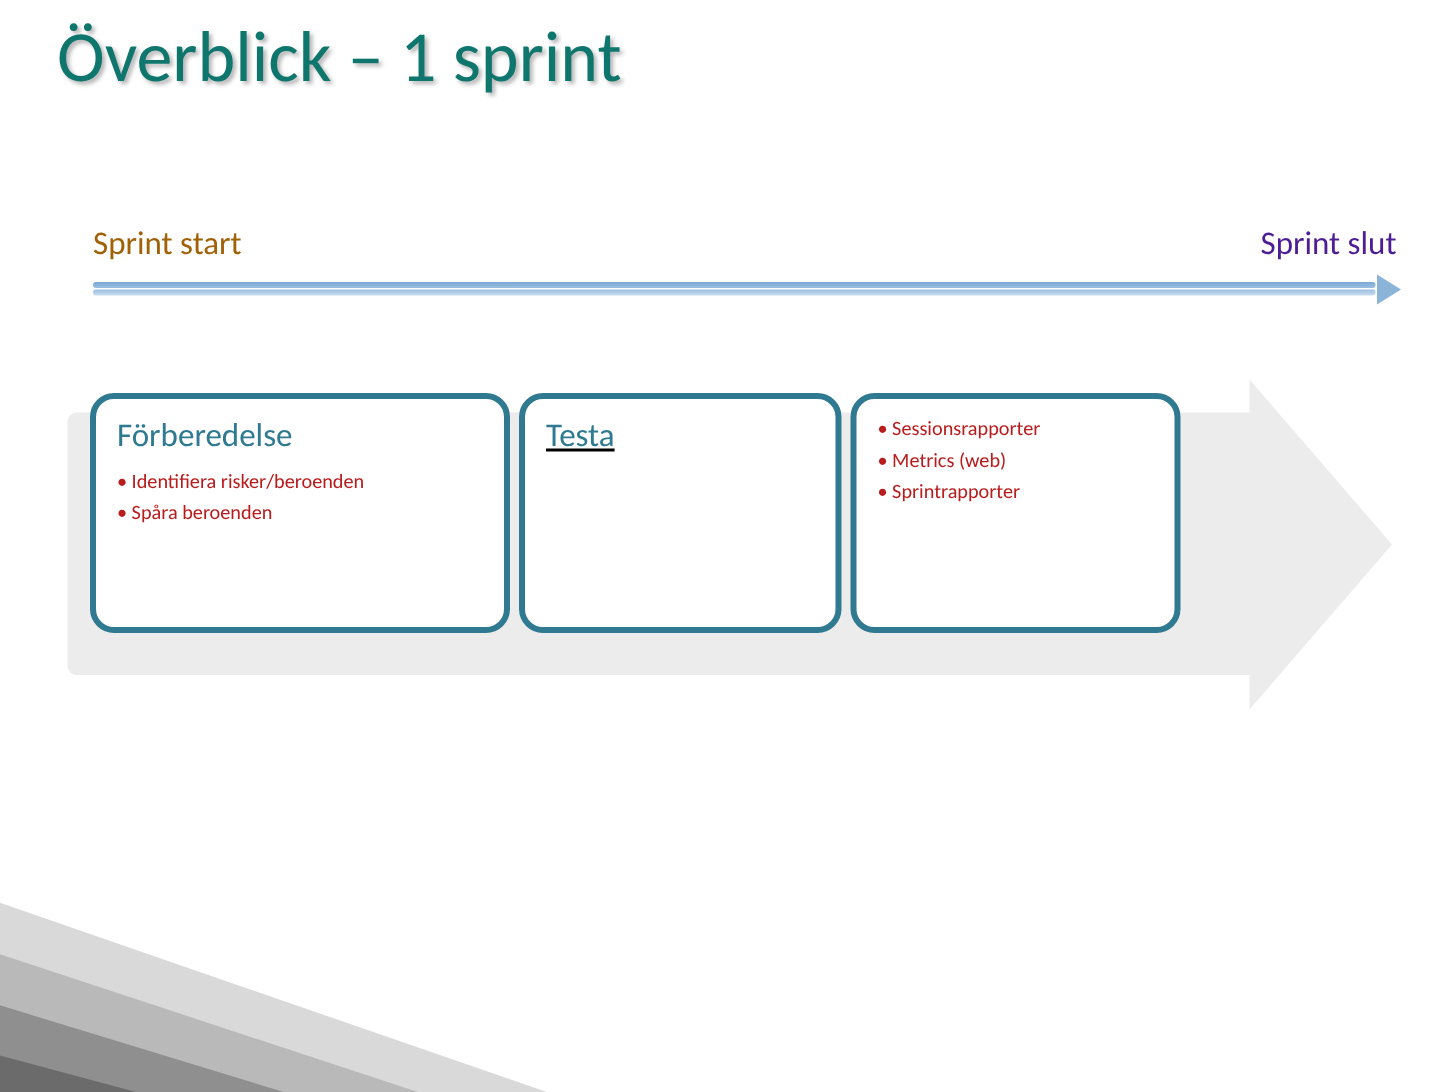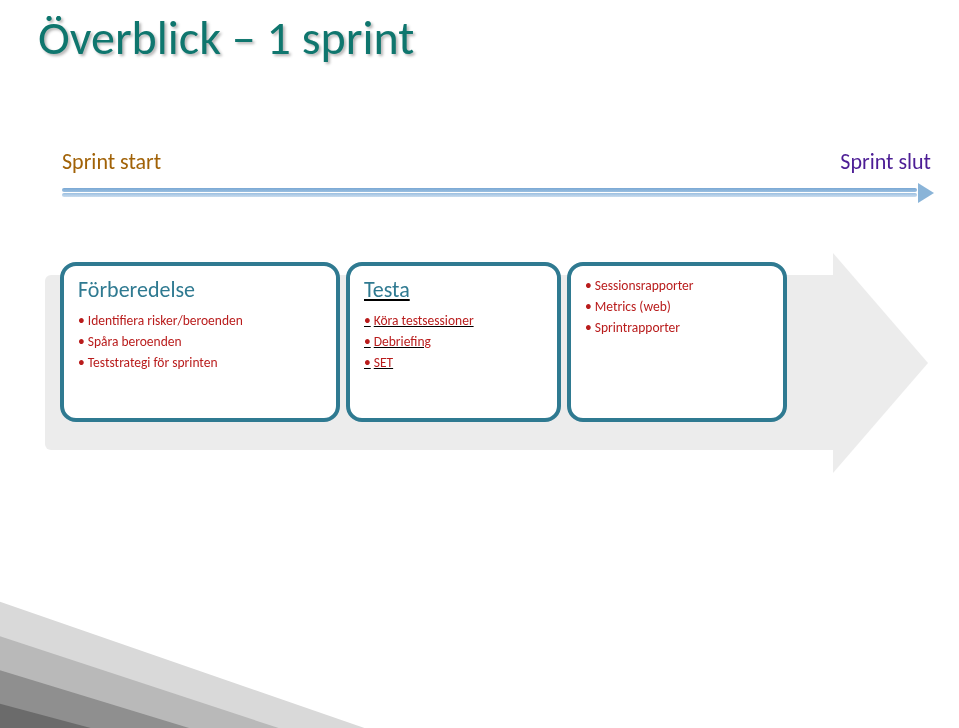--- a/index.html
+++ b/index.html
@@ -155,31 +155,25 @@
   <div class="head"></div>
 </div>
 
 <div class="cards">
 
   <div class="card c1">
     <div class="card-title">Förberedelse</div>
     <div class="card-items">
       <div class="row">Identifiera risker/beroenden</div>
       <div class="row">Spåra beroenden</div>
-      <div class="row">Teststrategi för sprinten</div>
     </div>
   </div>
 
   <div class="card c2">
     <div class="card-title">Testa</div>
-    <div class="card-items">
-      <div class="row">Köra testsessioner</div>
-      <div class="row">Debriefing</div>
-      <div class="row">SET</div>
-    </div>
   </div>
 
   <div class="card c3">
     <div class="card-items">
       <div class="row">Sessionsrapporter</div>
       <div class="row">Metrics (web)</div>
       <div class="row">Sprintrapporter</div>
     </div>
   </div>
 

